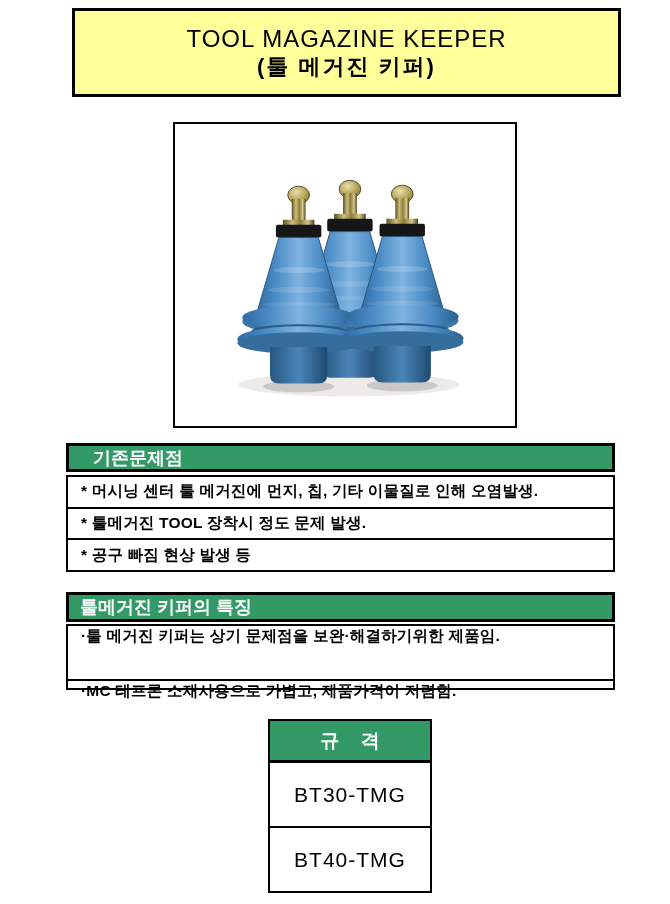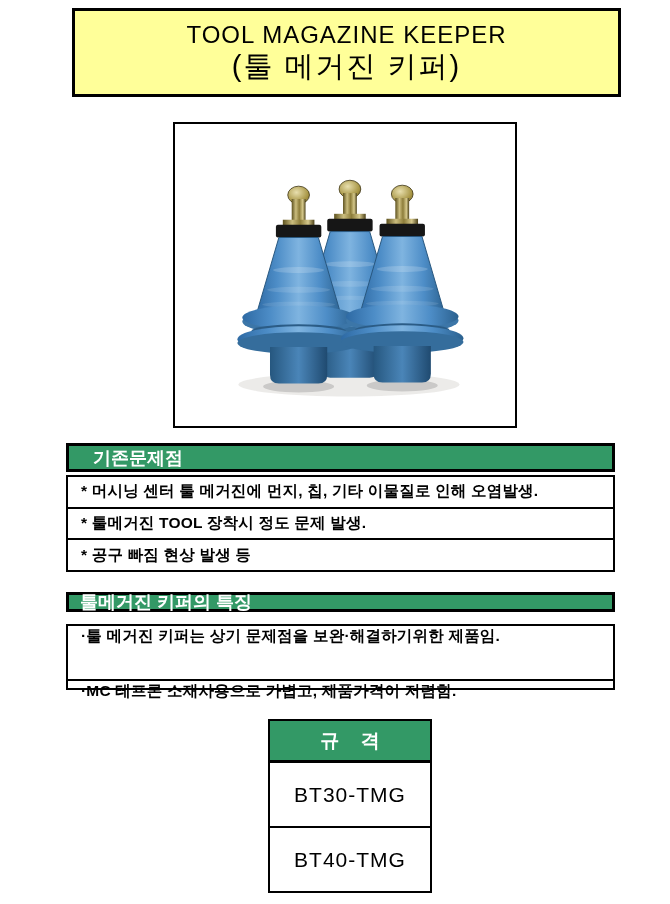--- a/index.html
+++ b/index.html
@@ -8,21 +8,21 @@
     font-family:"Liberation Sans","DejaVu Sans",sans-serif;color:var(--text,#000);
     overflow:hidden;
   }
   
   .title-box{
     position:absolute;left:72px;top:8px;width:549px;height:89px;box-sizing:border-box;
     background:var(--yellow,#FFFF99);border:3px solid var(--border,#000);
     display:flex;flex-direction:column;align-items:center;justify-content:center;gap:2px;
   }
   .title-line1{font-size:24px;font-weight:400;letter-spacing:1px;line-height:1.1;}
-  .title-line2{font-size:29px;font-weight:400;letter-spacing:2px;line-height:1.1;}
+  .title-line2{font-size:22px;font-weight:700;letter-spacing:2px;line-height:1.1;}
   
   .photo-frame{
     position:absolute;left:173px;top:122px;width:344px;height:306px;box-sizing:border-box;
     background:#fff;border:2px solid var(--border,#000);
   }
   .photo-frame svg{display:block;width:100%;height:100%;}
   
   .sec-header{
     position:absolute;left:66px;width:549px;box-sizing:border-box;
     background:var(--green,#339966);border:3px solid var(--border,#000);
@@ -34,21 +34,21 @@
     background:#fff;border:2px solid var(--border,#000);
     display:flex;flex-direction:column;
   }
   .sec-row{
     flex:1;display:flex;align-items:center;padding-left:13px;
     font-size:15.5px;font-weight:700;letter-spacing:0.2px;
   }
   .sec-row + .sec-row{border-top:2px solid var(--border,#000);}
   #problems-header{top:443px;height:29px;}
   #problems-rows{top:475px;height:97px;}
-  #features-header{top:592px;height:20px;padding-left:11px;}
+  #features-header{top:592px;height:30px;padding-left:11px;}
   #features-rows{top:624px;height:66px;gap:32px;}
   
   .spec-header{
     position:absolute;left:268px;top:719px;width:164px;height:43px;box-sizing:border-box;
     background:var(--green,#339966);border:2px solid var(--border,#000);
     color:var(--header_text,#fff);font-weight:700;font-size:19px;letter-spacing:8px;
     display:flex;align-items:center;justify-content:center;text-indent:8px;
   }
   .spec-rows{
     position:absolute;left:268px;top:761px;width:164px;height:132px;box-sizing:border-box;

